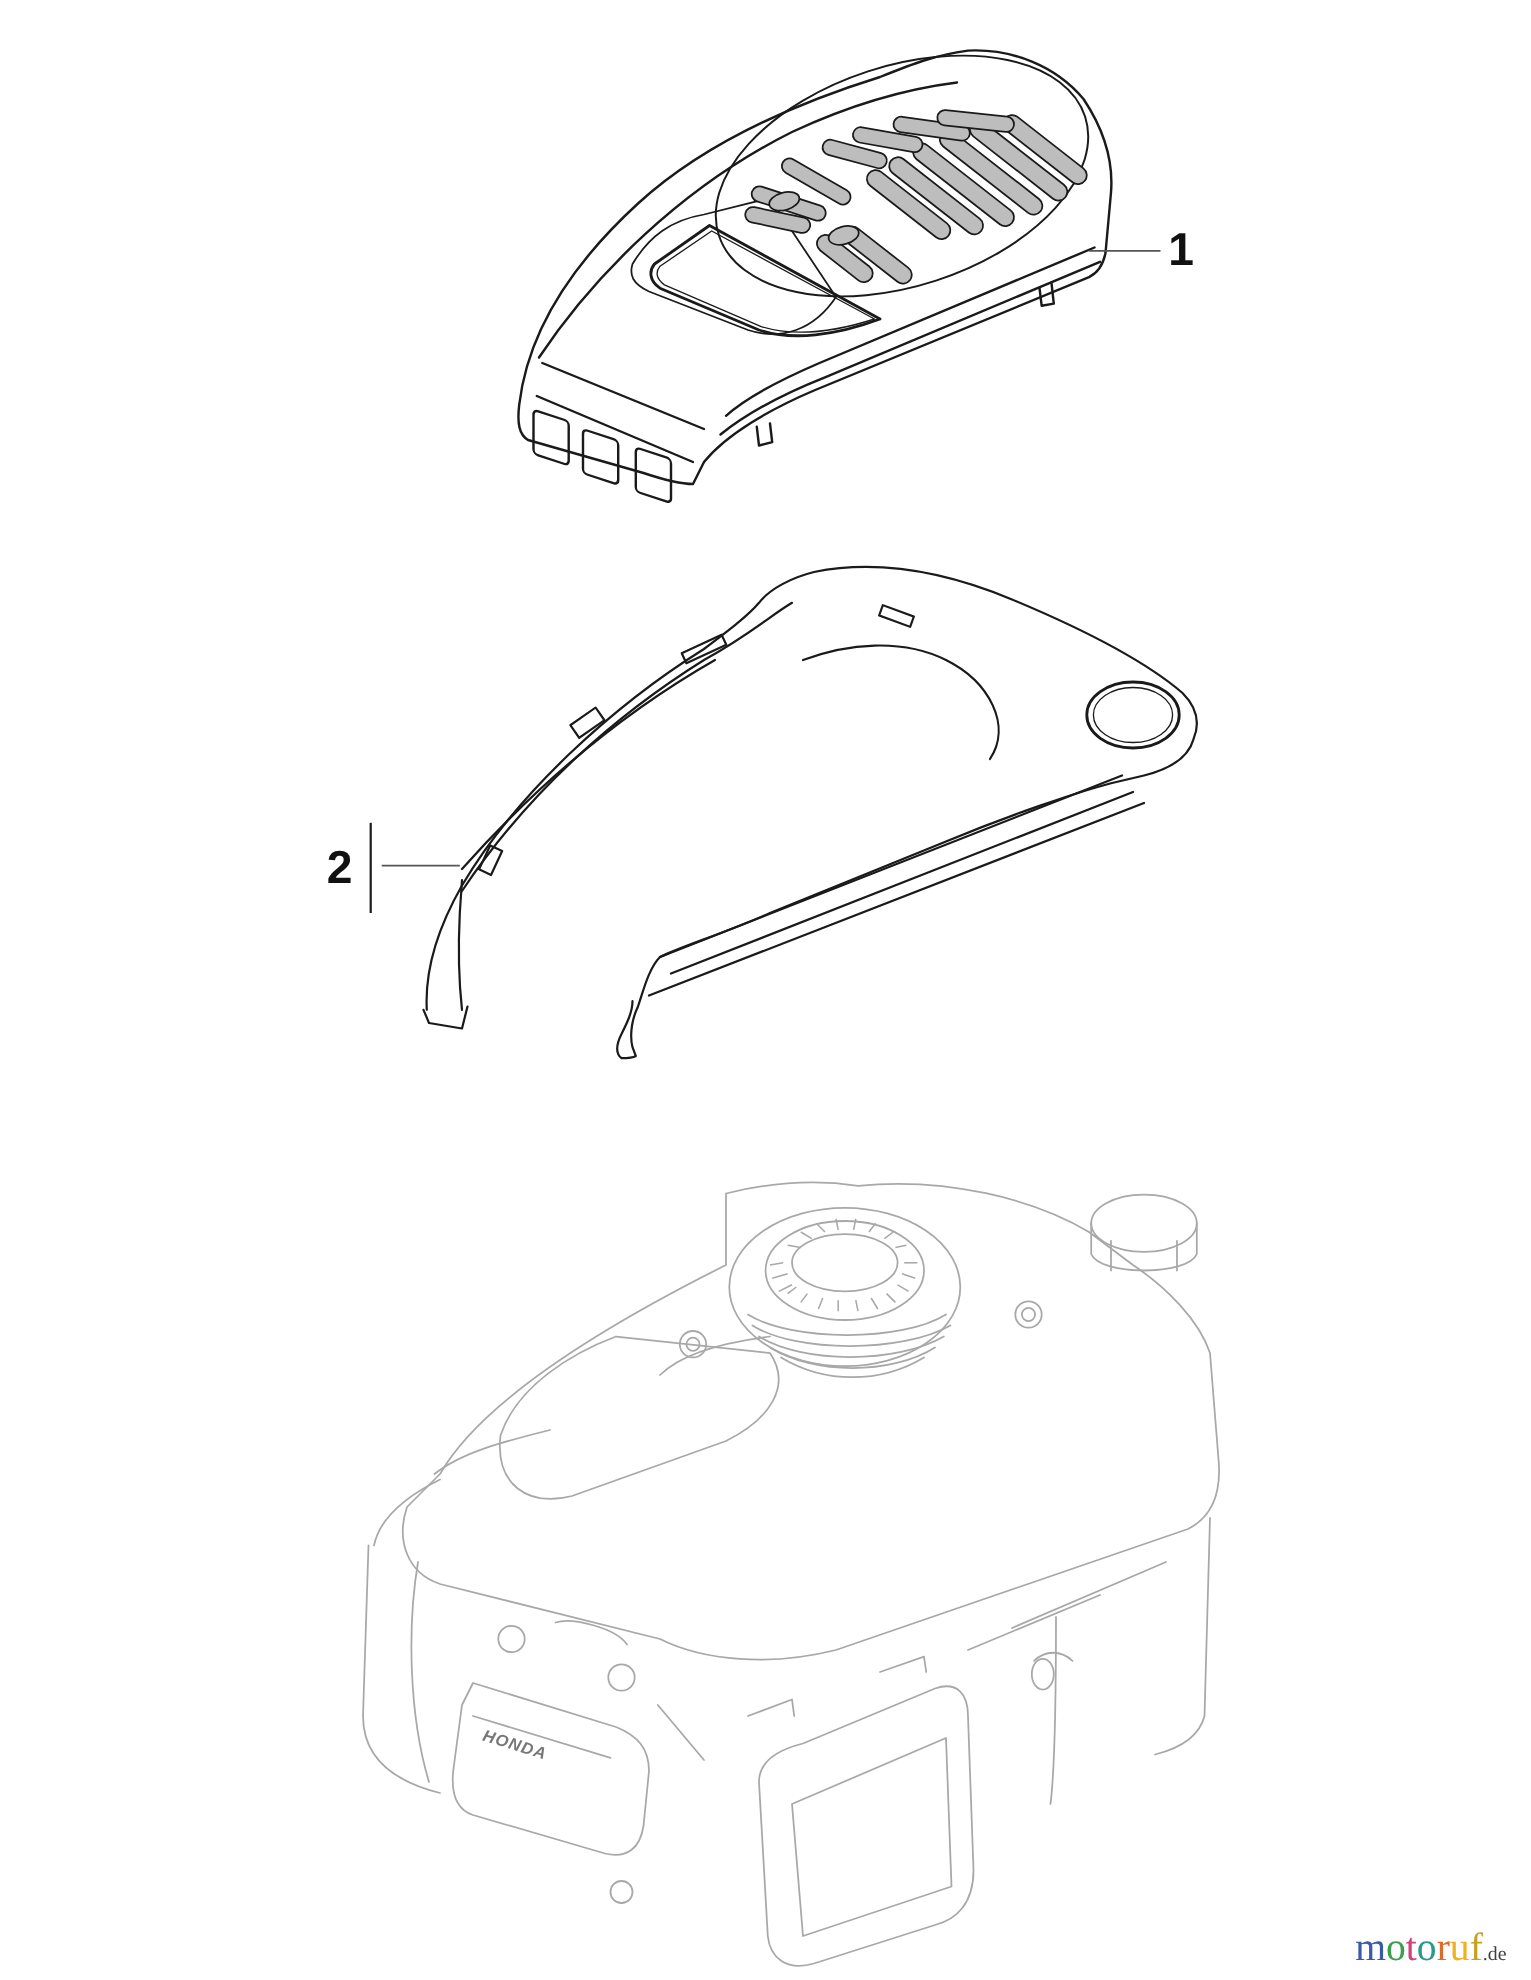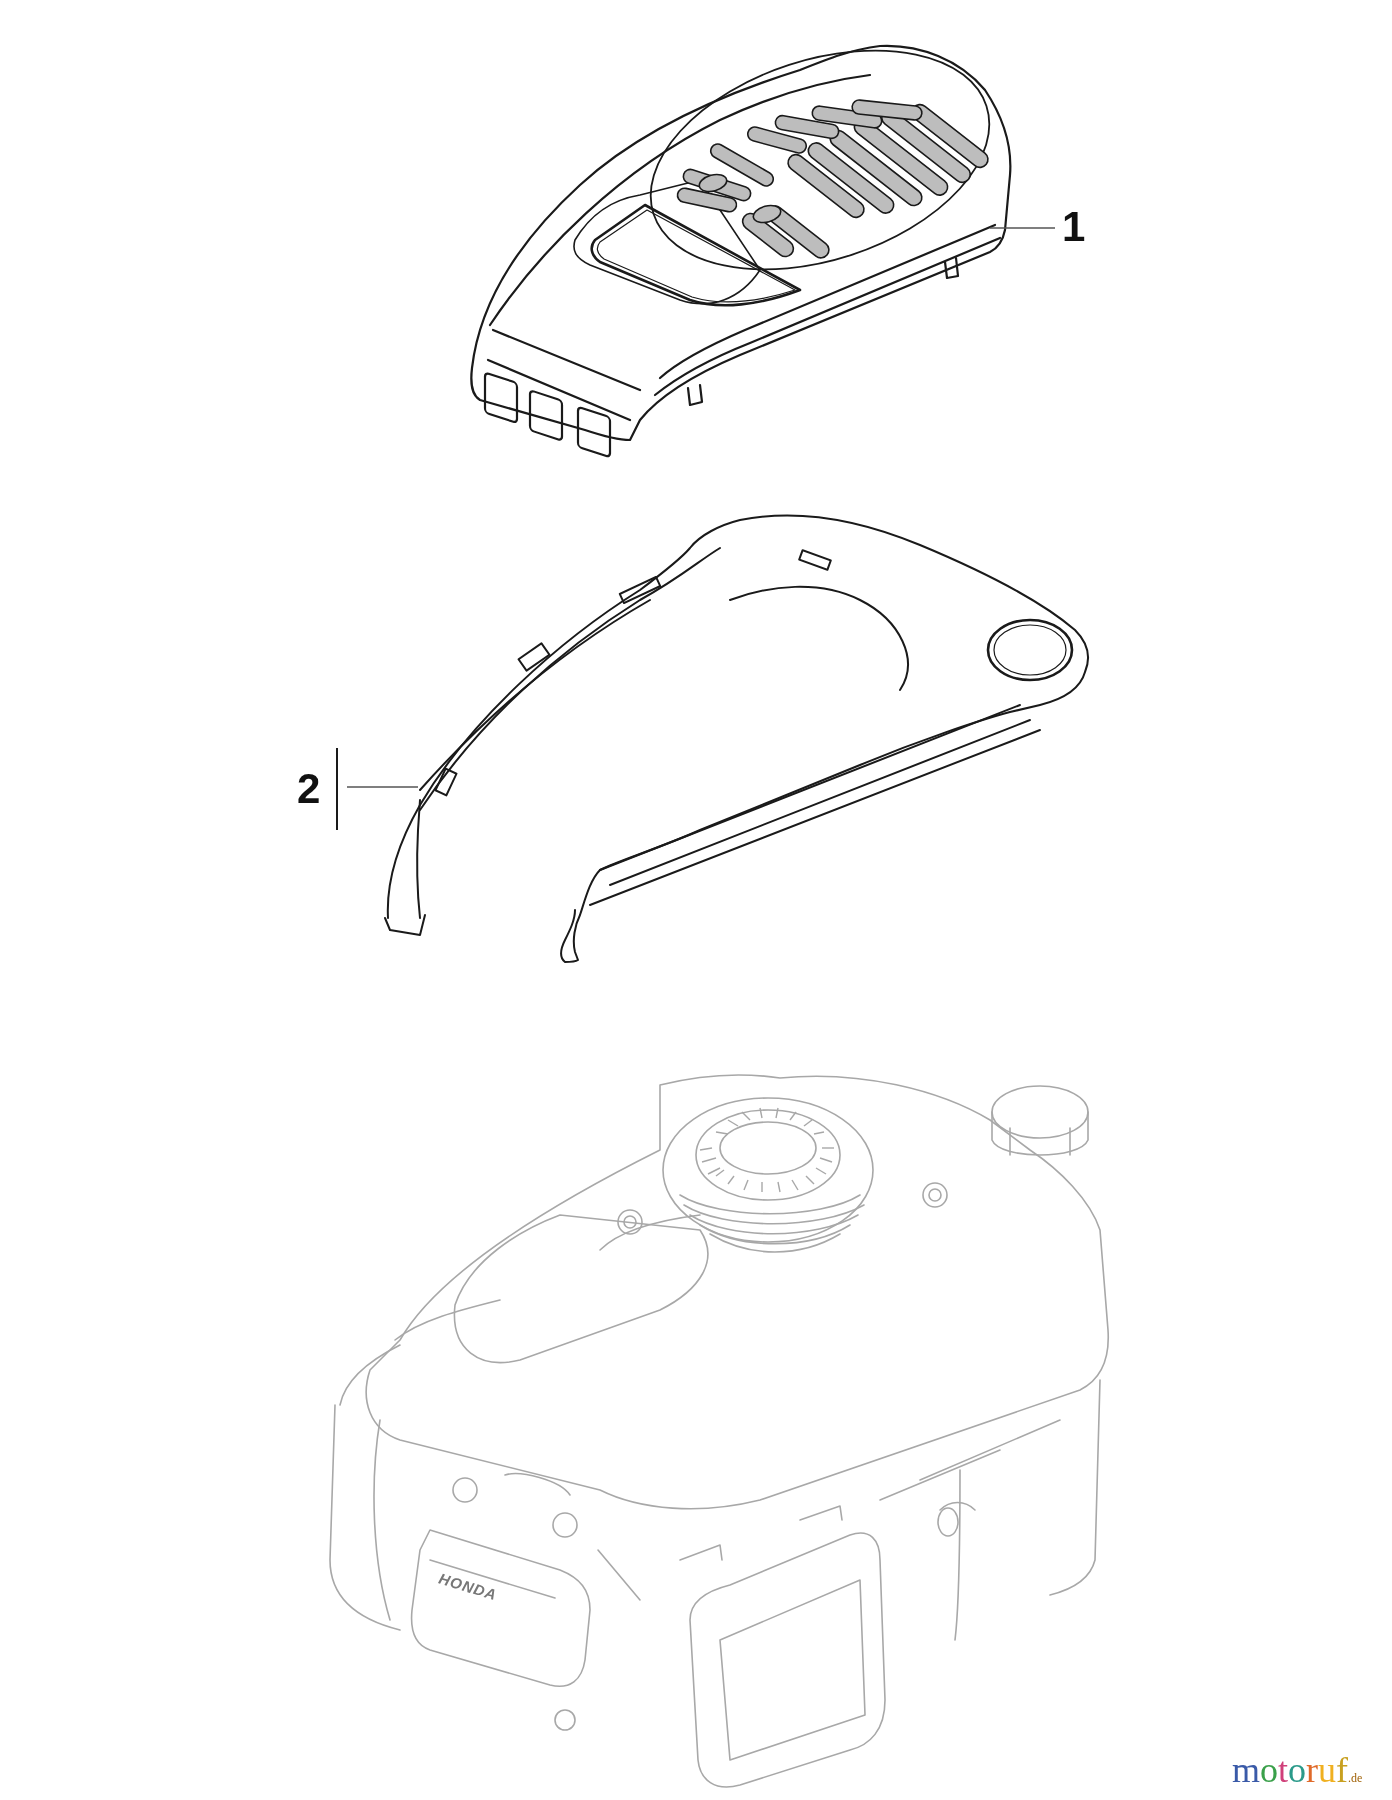--- a/index.html
+++ b/index.html
@@ -1,21 +1,21 @@
 <!DOCTYPE html>
 <html><head>
 <meta charset="utf-8">
 <style>
   html, body { margin: 0; padding: 0; background: #ffffff; }
   body { width: 1392px; height: 1800px; position: relative; overflow: hidden; font-family: "Liberation Sans", sans-serif; }
   .canvas { position: absolute; left: 0; top: 0; width: 1392px; height: 1800px; }
   .part-label { position: absolute; font-family: "Liberation Sans", sans-serif; font-weight: bold; font-size: 42px; color: #111; line-height: 1; }
   .logo { position: absolute; left: 1232px; top: 1752px; font-family: "Liberation Serif", serif; font-size: 36px; line-height: 1; white-space: nowrap; }
   .logo span { display: inline-block; }
-  .logo .tld { font-size: 12px; color: #a16207; }
+  .logo .tld { font-size: 18px; color: #404040; }
   svg { position: absolute; left: 0; top: 0; }
 </style>
 </head>
 <body>
 
 <div class="canvas">
 
   <svg width="1392" height="1800">
     <g fill="none" stroke="#1a1a1a" stroke-width="2.2" stroke-linejoin="round" stroke-linecap="round">
 

